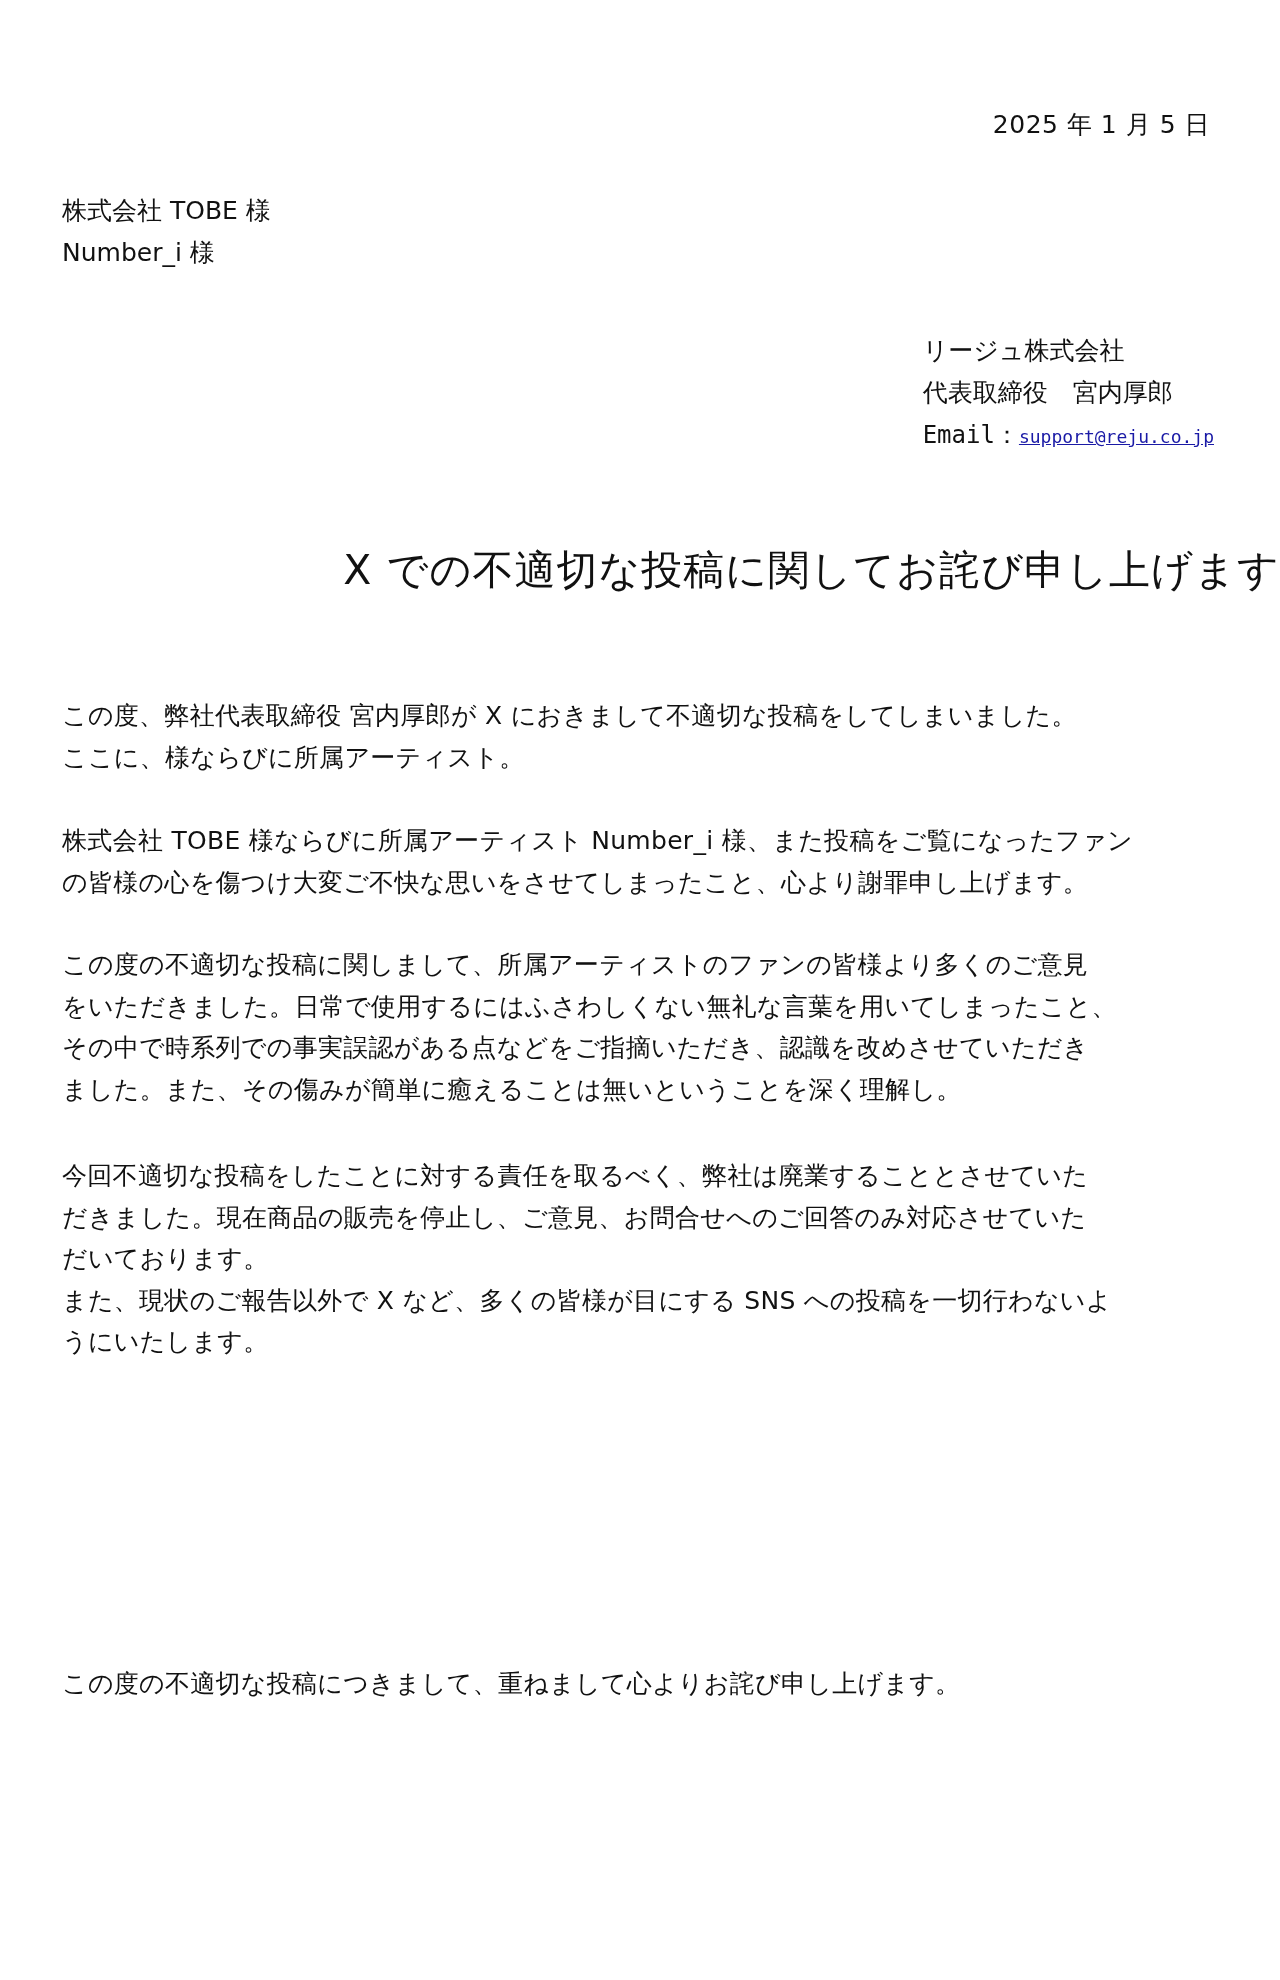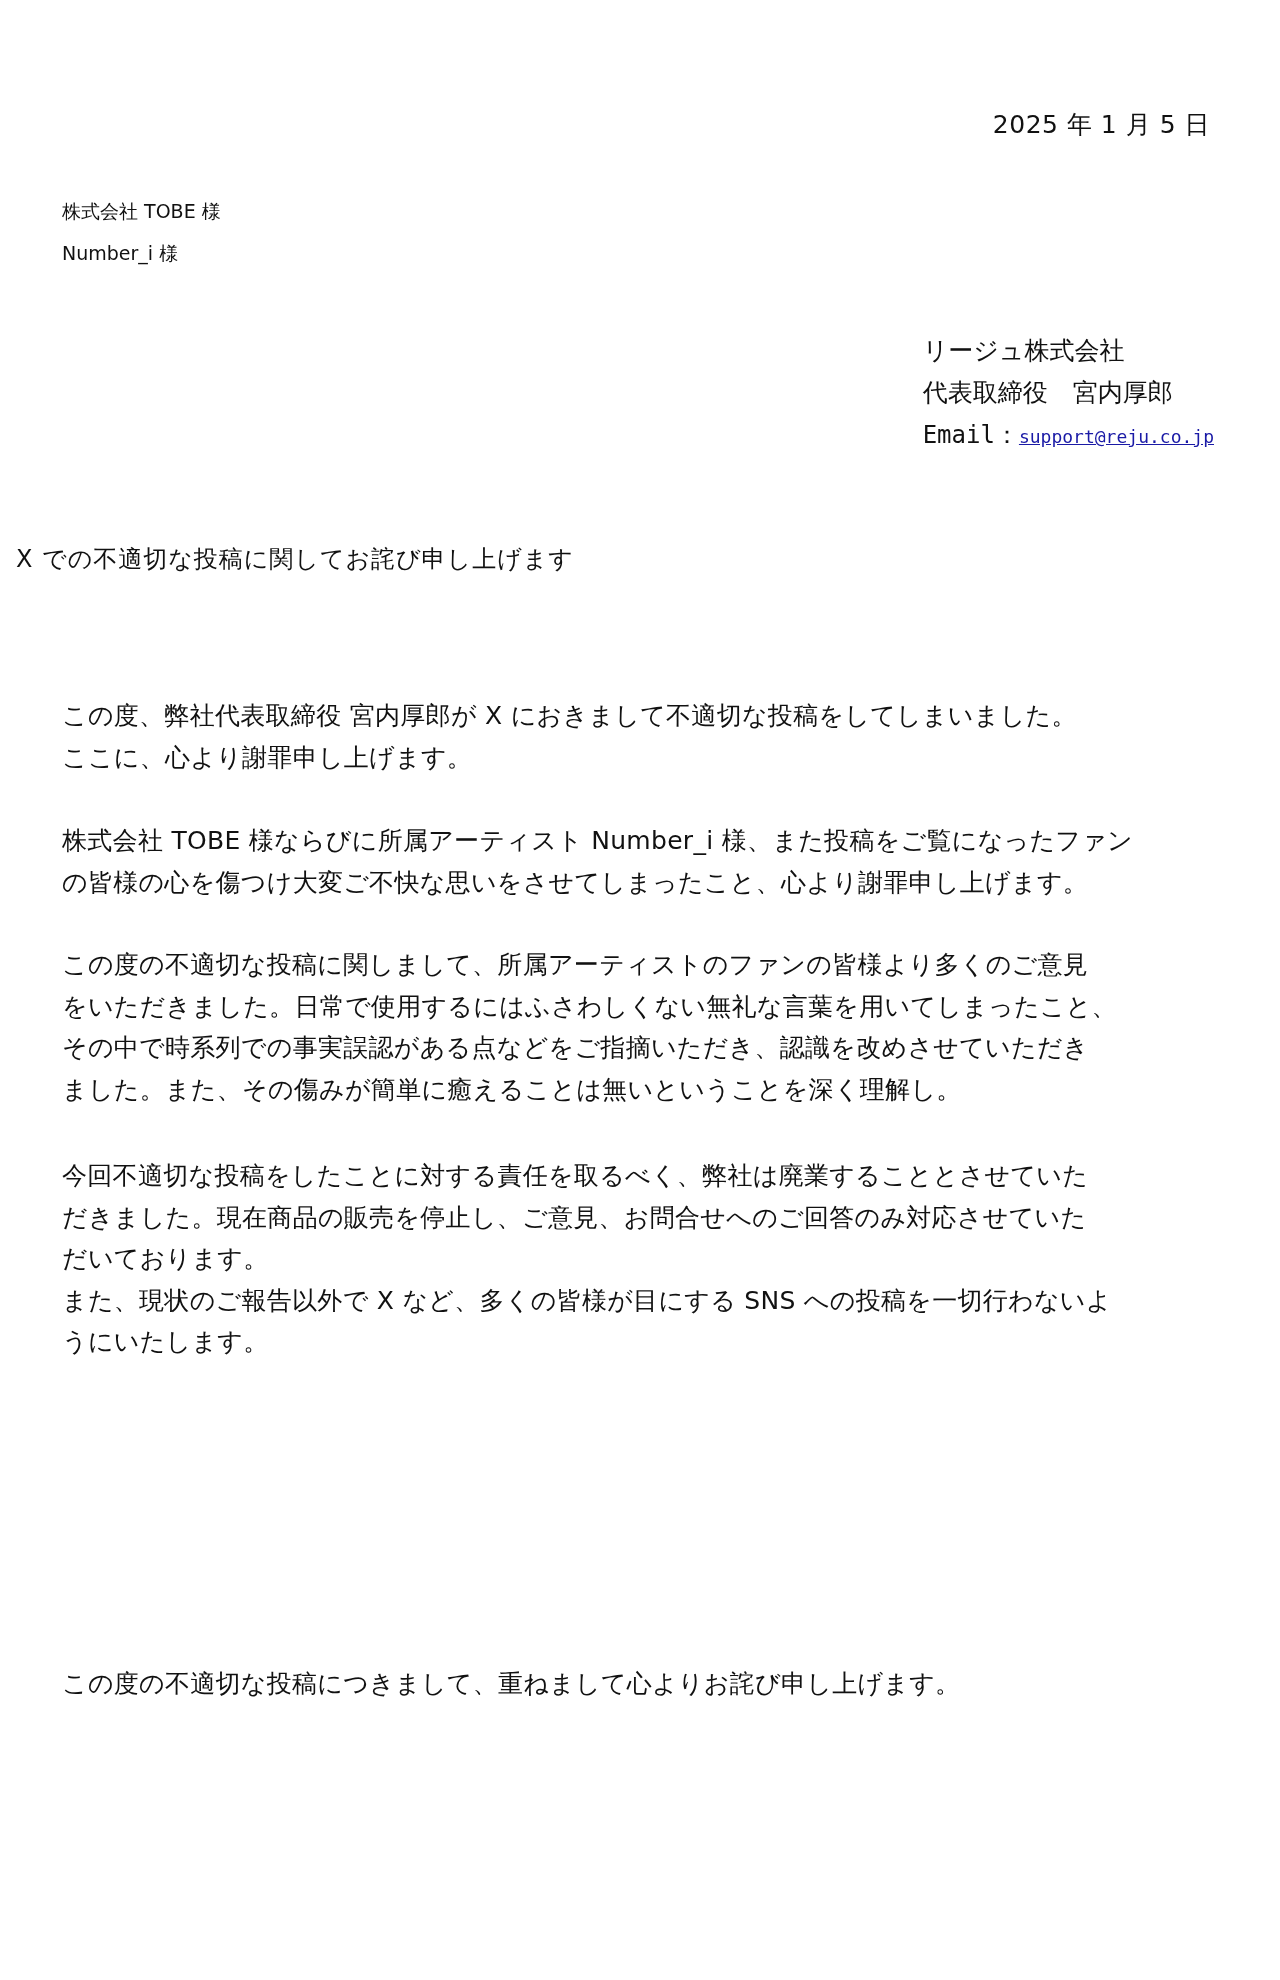--- a/index.html
+++ b/index.html
@@ -26,21 +26,21 @@
       right: 70px;
       top: 108px;
       font-size: 25px;
       letter-spacing: 0.5px;
       text-align: right;
     }
     .recipients {
       position: absolute;
       left: 62px;
       top: 190px;
-      font-size: 19px;
+      font-size: 25px;
       line-height: 42px;
     }
     .sender {
       position: absolute;
       right: 66px;
       top: 330px;
       font-size: 25px;
       line-height: 42px;
       text-align: left;
     }
@@ -49,25 +49,25 @@
       text-decoration: underline;
       font-family: "DejaVu Sans Mono", "Liberation Mono", monospace;
       font-size: 18px;
     }
     .email-label {
       font-family: "DejaVu Sans Mono", "Liberation Mono", monospace;
       font-size: 24px;
     }
     .title {
       position: absolute;
-      left: 16px;
+      left: 10px;
       right: 0;
       top: 543px;
-      text-align: left;
-      font-size: 24px;
+      text-align: right;
+      font-size: 41px;
       letter-spacing: 1px;
     }
     .body {
       position: absolute;
       left: 62px;
       width: 1160px;
       font-size: 25px;
       line-height: 41.5px;
       letter-spacing: 0.3px;
     }
@@ -98,21 +98,21 @@
     <div>代表取締役　宮内厚郎</div>
     <div>
       <span class="email-label">Email：</span><a title="support@reju.co.jp">support@reju.co.jp</a>
     </div>
   </div>
 
   <div class="title">X での不適切な投稿に関してお詫び申し上げます</div>
 
   <div class="body p1">
     <p>この度、弊社代表取締役 宮内厚郎が X におきまして不適切な投稿をしてしまいました。</p>
-    <p>ここに、心より謝罪申し上げます。</p>
+    <p>ここに、様ならびに所属アーティスト。</p>
   </div>
 
   <div class="body p2">
     <p>株式会社 TOBE 様ならびに所属アーティスト Number_i 様、また投稿をご覧になったファン</p>
     <p>の皆様の心を傷つけ大変ご不快な思いをさせてしまったこと、心より謝罪申し上げます。</p>
   </div>
 
   <div class="body p3">
     <p>この度の不適切な投稿に関しまして、所属アーティストのファンの皆様より多くのご意見</p>
     <p>をいただきました。日常で使用するにはふさわしくない無礼な言葉を用いてしまったこと、</p>

